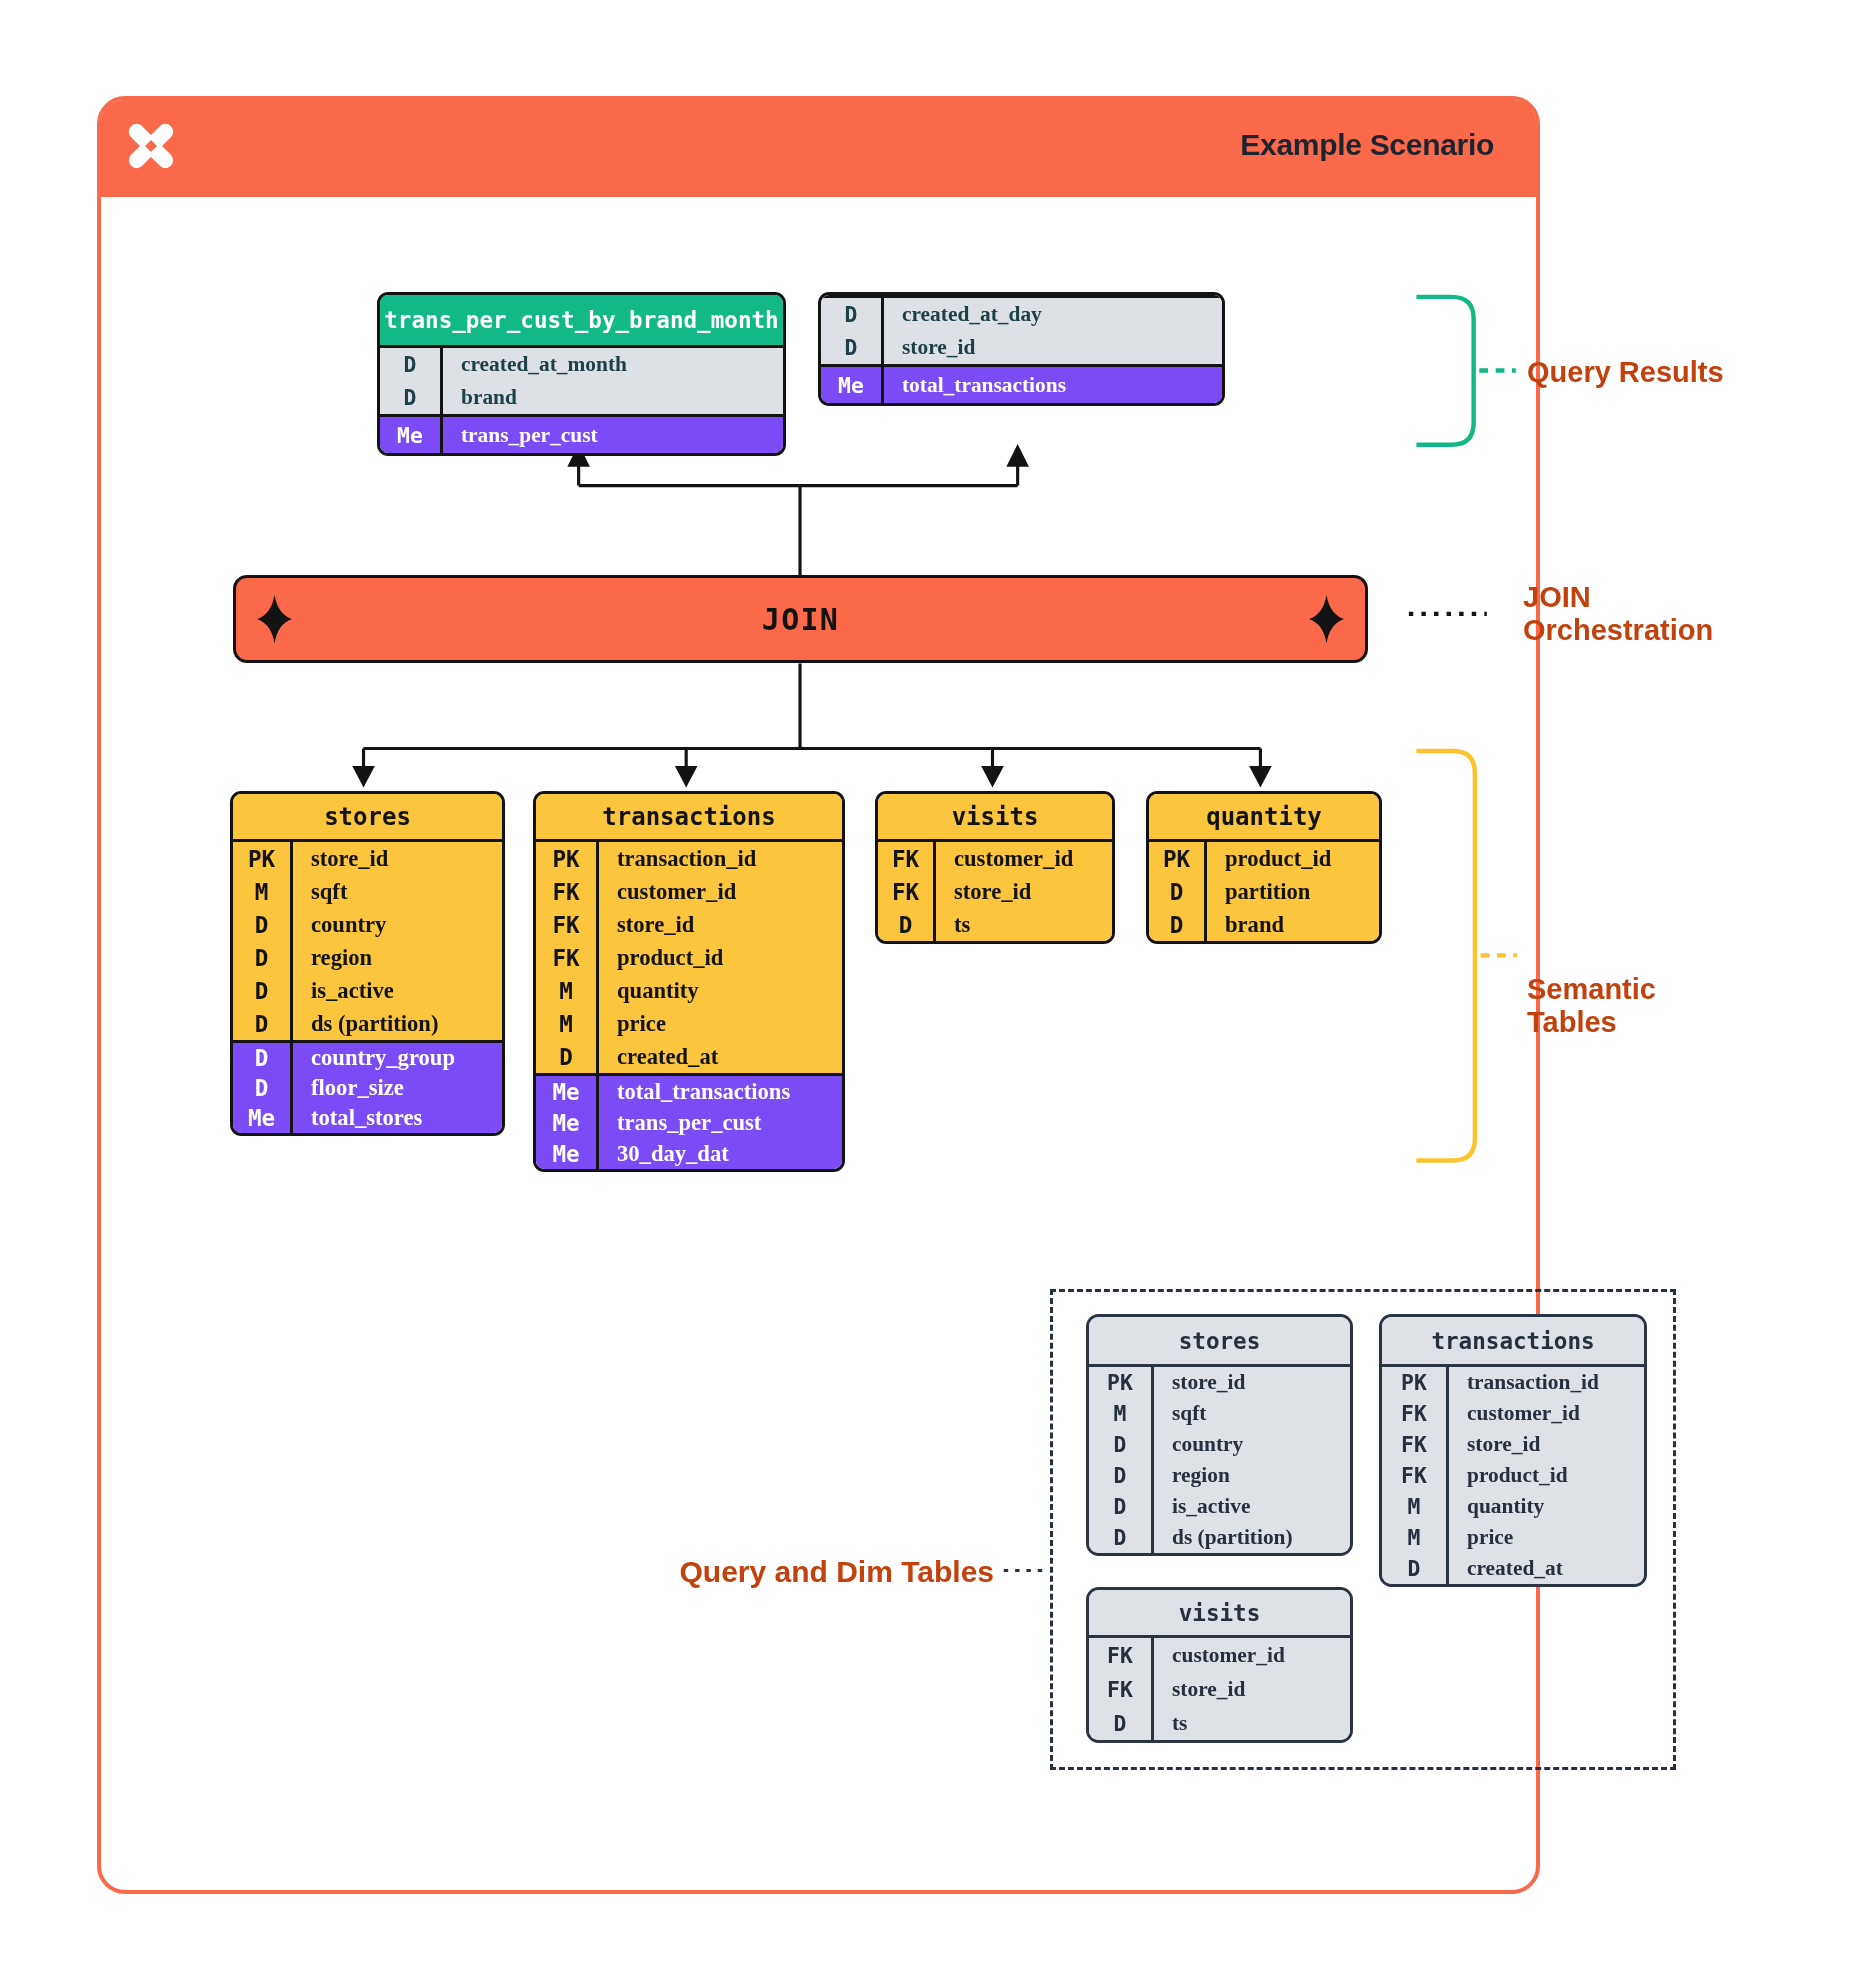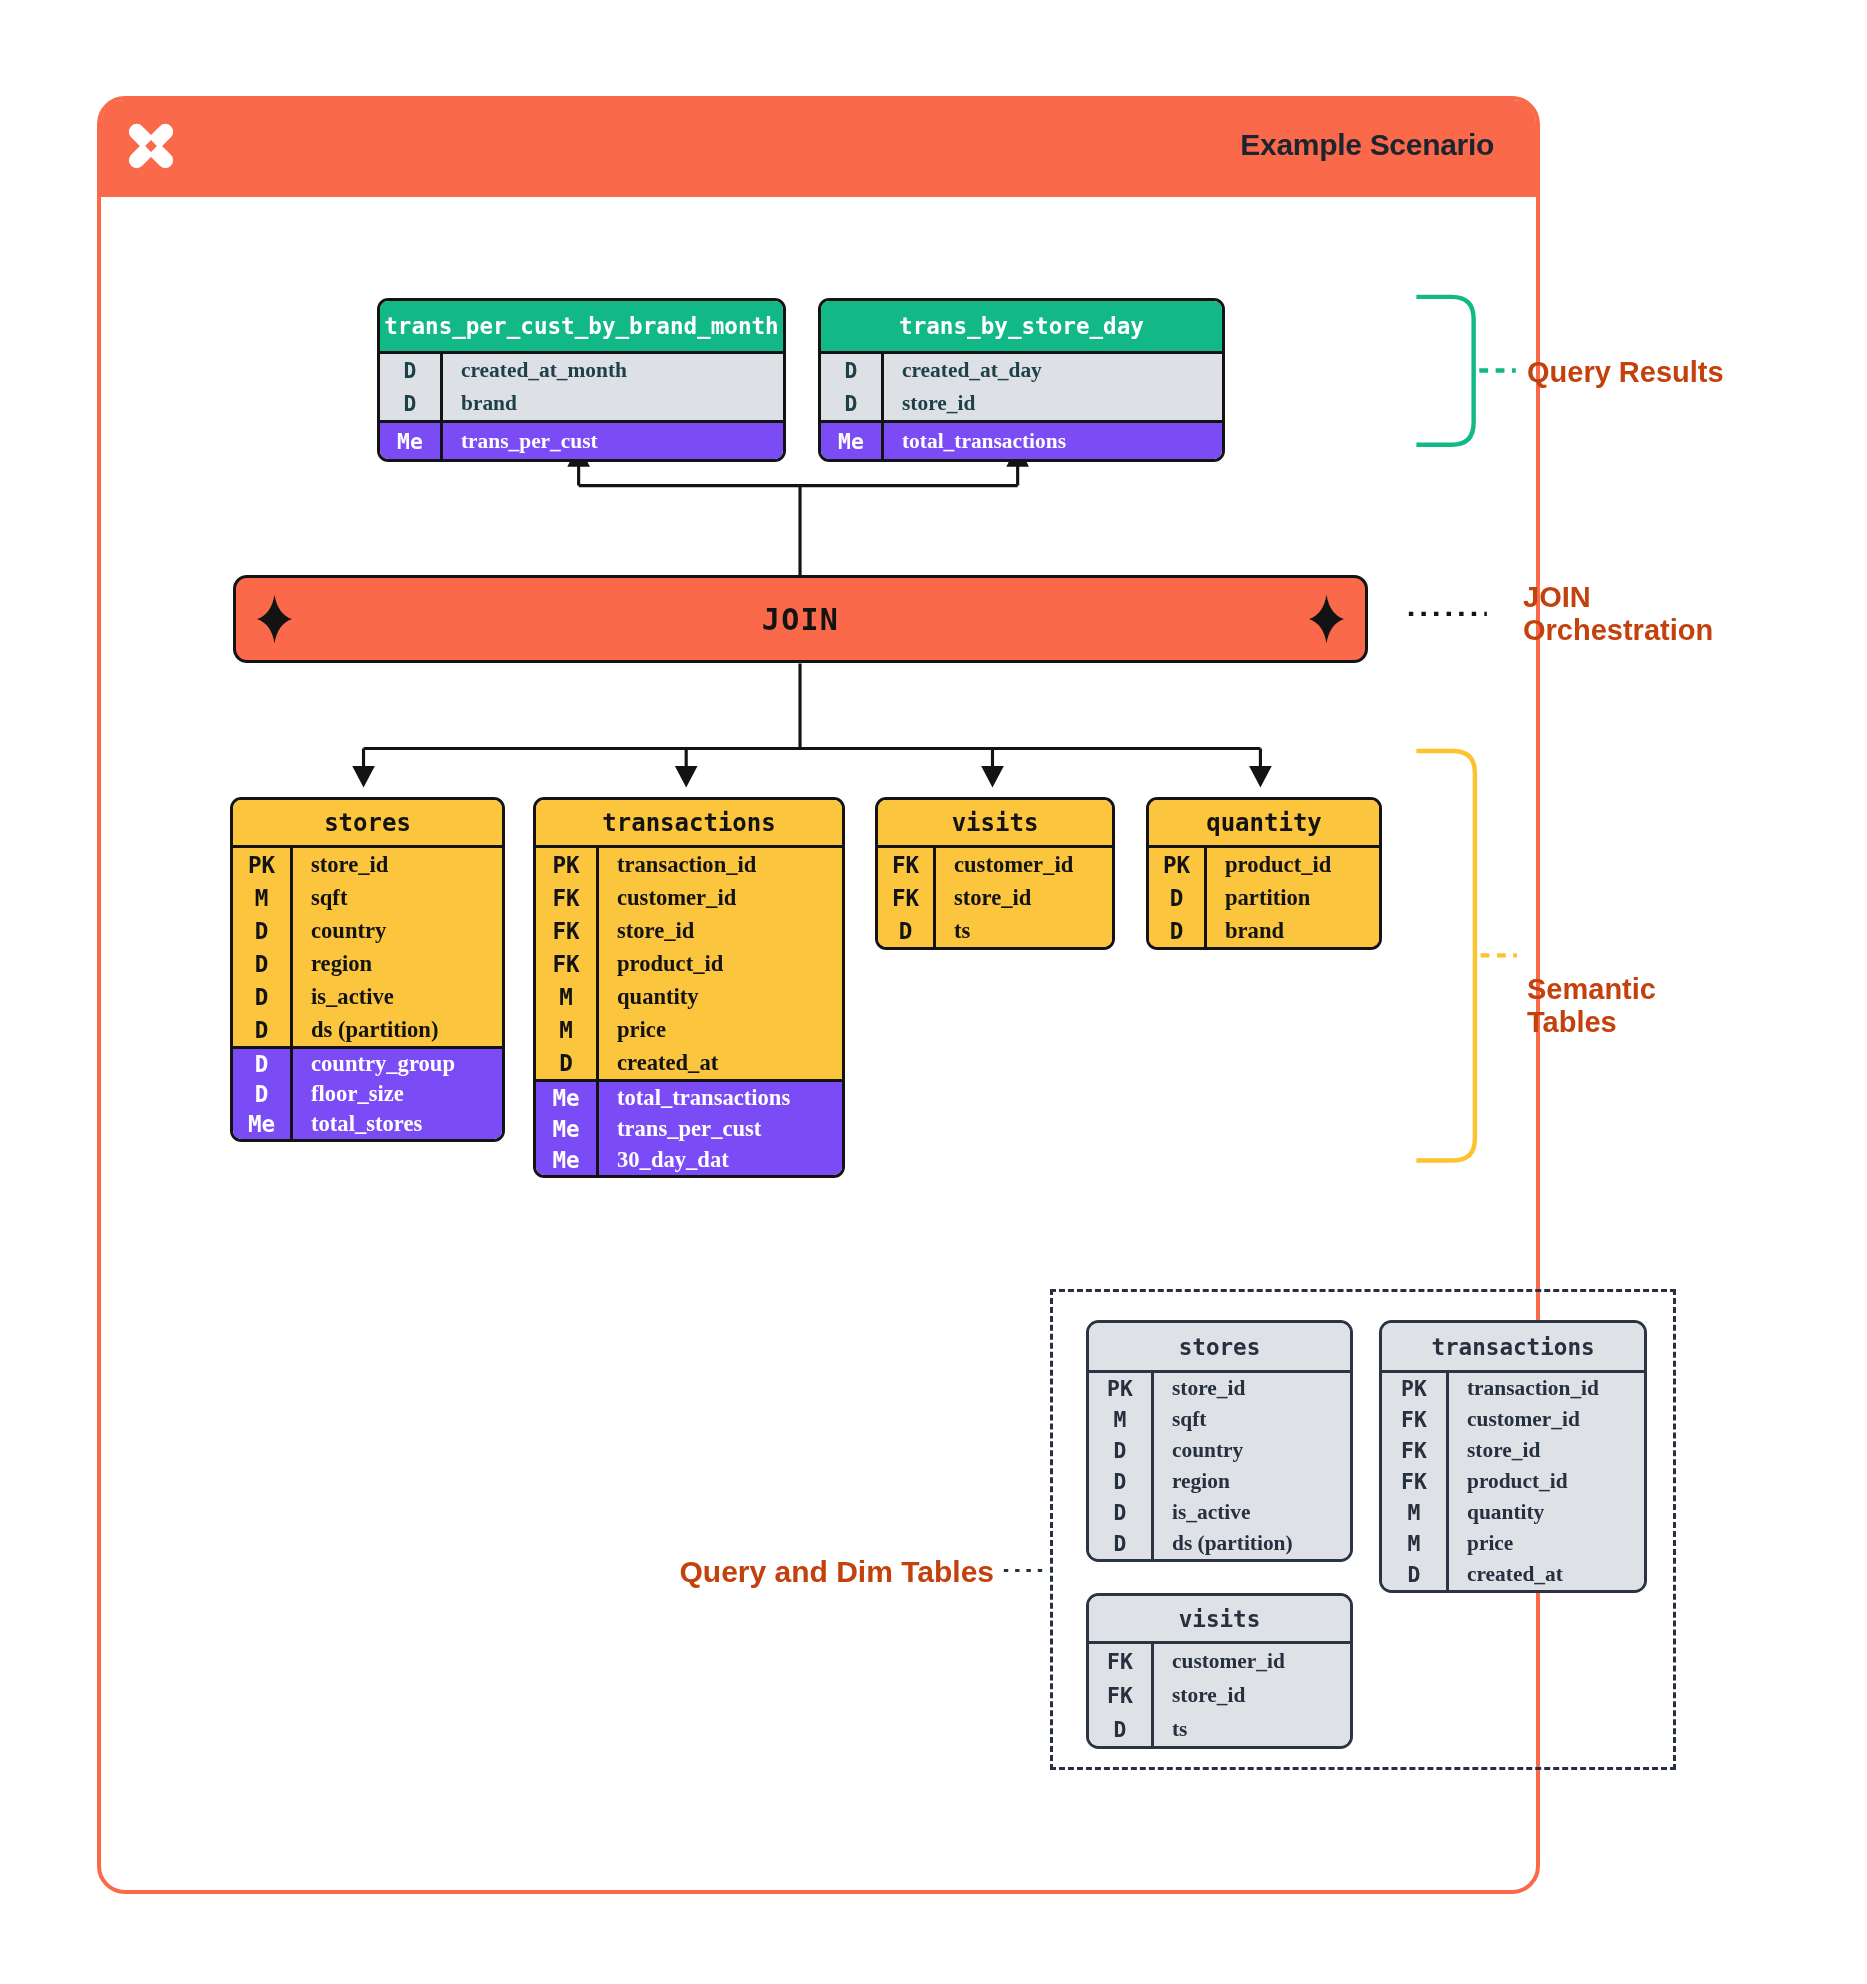--- a/index.html
+++ b/index.html
@@ -10,21 +10,21 @@
   
   .card{position:absolute;left:97px;top:96px;width:1443px;height:1798px;
         border:4.4px solid #F9694A;border-radius:28px;background:#ffffff;box-sizing:border-box;}
   .card-header{position:absolute;left:0;top:0;width:100%;height:97px;background:#F9694A;
         border-radius:23px 23px 0 0;}
   .brand-logo{position:absolute;left:24px;top:20px;width:52px;height:52px;}
   .header-title{position:absolute;right:42px;top:28px;font-size:30px;font-weight:bold;color:#1C2430;letter-spacing:-0.3px;}
 
   
   .etable{position:absolute;border:3.8px solid #131313;border-radius:11.3px;overflow:hidden;
-          background:#fff;box-sizing:content-box;font-weight:bold;margin-top:6px;}
+          background:#fff;box-sizing:content-box;font-weight:bold;}
   .ttl{display:flex;align-items:center;justify-content:center;font-weight:bold;}
   .sect{display:flex;flex-direction:column;}
   .trow{display:flex;align-items:stretch;flex:0 0 auto;}
   .tkey{flex:0 0 var(--kw,60px);display:flex;align-items:center;justify-content:center;}
   .tname{display:flex;align-items:center;padding-left:18px;white-space:nowrap;font-family:Liberation Serif, serif;}
 
   
   .q-table{font-size:21.4px;--kw:60px;}
   .q-table .ttl{height:50px;background:#12B886;color:#ffffff;font-size:22.6px;}
   .q-dims{background:#DDE0E4;color:#1D4049;border-top:3.8px solid #131313;}
@@ -135,21 +135,20 @@
       </div>
     <div class="sect q-mets">
         <div class="trow">
           <span class="tkey">Me</span>
           <span class="tname">trans_per_cust</span>
         </div>
       </div>
   </div>
 
   <div class="etable mono q-table" style="left:818px;top:292px;width:401px;">
-    <div class="ttl">trans_by_store_day</div>
     <div class="sect q-dims">
         <div class="trow">
           <span class="tkey">D</span>
           <span class="tname">created_at_day</span>
         </div>
         <div class="trow">
           <span class="tkey">D</span>
           <span class="tname">store_id</span>
         </div>
       </div>

